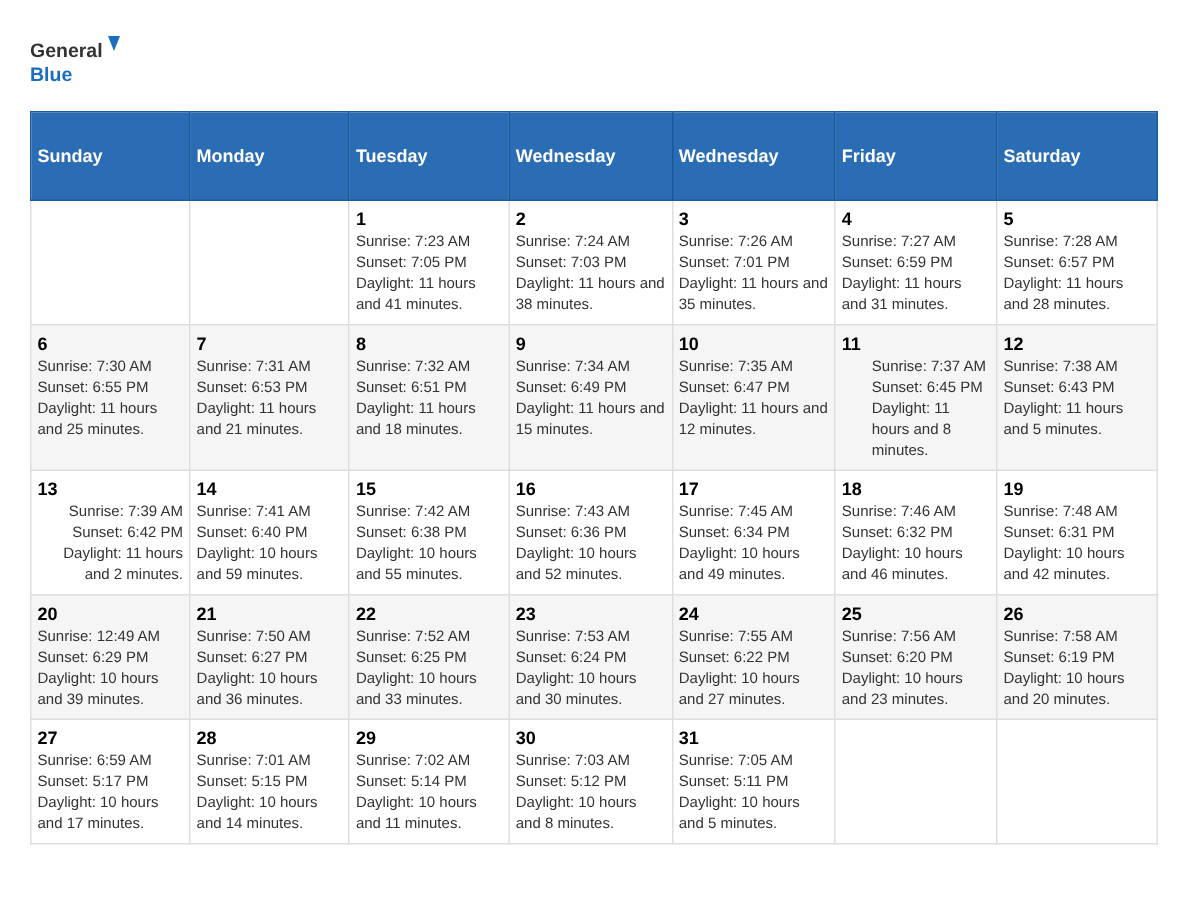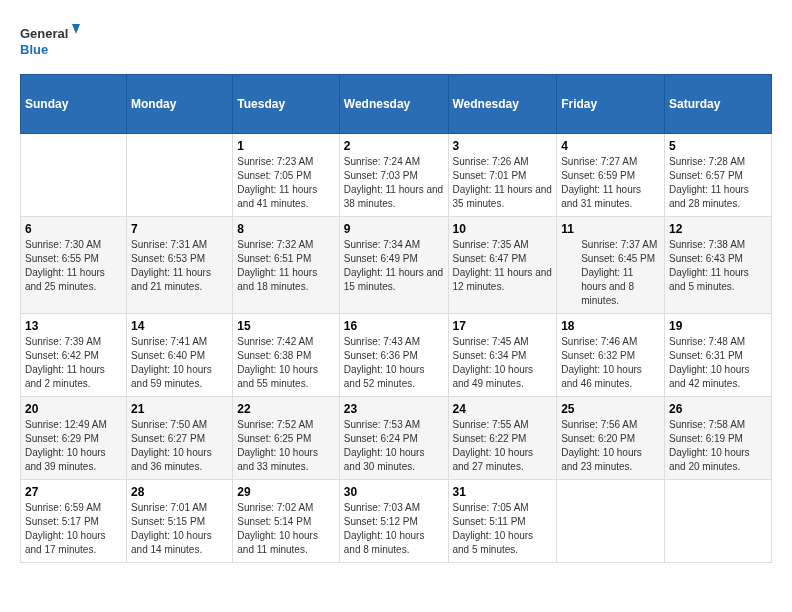--- a/index.html
+++ b/index.html
@@ -185,21 +185,21 @@
         <td>
           <span class="day-num">12</span>
           <div class="day-info" style="white-space: pre-line;">Sunrise: 7:38 AM
 Sunset: 6:43 PM
 Daylight: 11 hours and 5 minutes.</div>
         </td>
       </tr>
       <tr>
         <td>
           <span class="day-num">13</span>
-          <div class="day-info" style="white-space: pre-line;">Sunrise: 7:39 AM
+          <div class="day-info" style="white-space: pre-line; text-align: right;">Sunrise: 7:39 AM
 Sunset: 6:42 PM
 Daylight: 11 hours and 2 minutes.</div>
         </td>
         <td>
           <span class="day-num">14</span>
           <div class="day-info" style="white-space: pre-line;">Sunrise: 7:41 AM
 Sunset: 6:40 PM
 Daylight: 10 hours and 59 minutes.</div>
         </td>
         <td>

